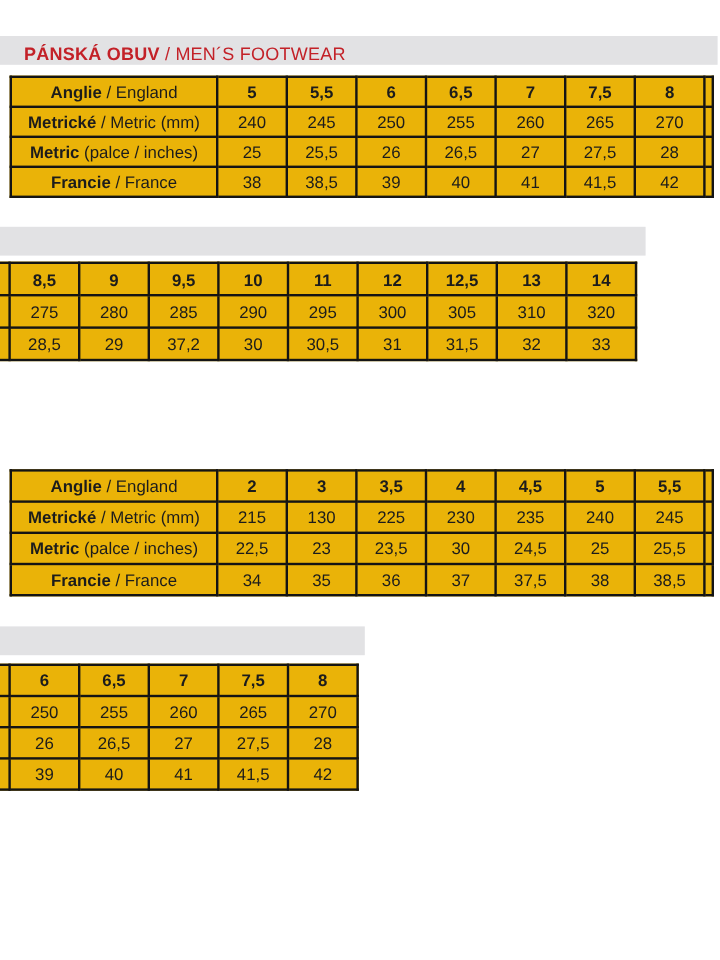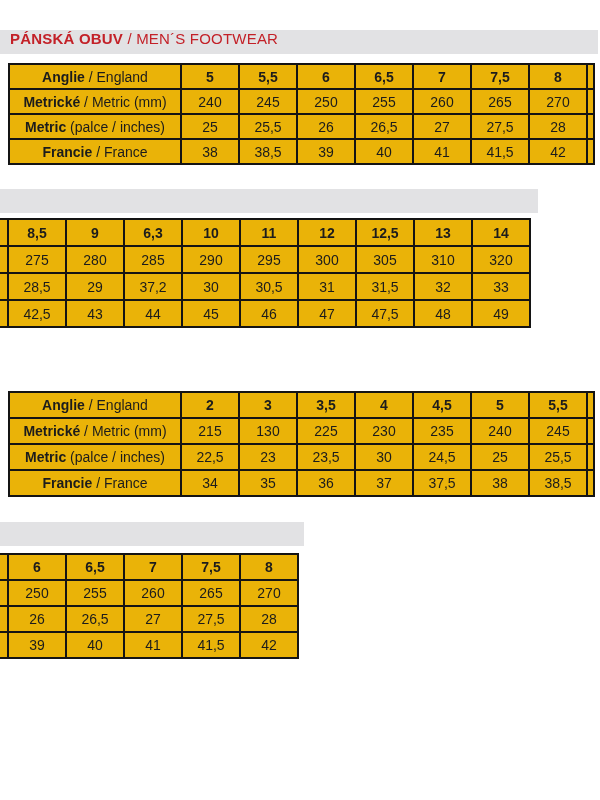--- a/index.html
+++ b/index.html
@@ -5,21 +5,21 @@
   html,body{margin:0;padding:0;}
   body{
     width:600px;height:800px;background:#ffffff;
     font-family:"Liberation Sans", sans-serif;
     color:#1c1c1c;
     --red:#c32128;--gray:#e2e2e4;--line:#141414;
   }
   .page{position:relative;width:600px;height:800px;background:#fff;overflow:hidden;}
   .bar{
     position:absolute;left:0;height:24px;background:var(--gray);
-    display:flex;align-items:flex-start;padding-left:10px;box-sizing:border-box;
+    display:flex;align-items:flex-end;padding-left:20px;box-sizing:border-box;
   }
   .heading{font-size:15px;color:var(--red);white-space:nowrap;letter-spacing:.2px;}
   .heading .hb{font-weight:bold;}
   table{
     position:absolute;border-collapse:collapse;table-layout:fixed;
     background:#eab308;
   }
   td{
     border:2px solid var(--line);
     text-align:center;vertical-align:middle;
@@ -113,21 +113,21 @@
         <col style="width: 58px;">
         <col style="width: 58px;">
         <col style="width: 58px;">
         <col style="width: 58px;">
       </colgroup>
       <tbody>
         <tr>
           <td></td>
           <td class="val size">8,5</td>
           <td class="val size">9</td>
-          <td class="val size">6,3</td>
+          <td class="val size">9,5</td>
           <td class="val size">10</td>
           <td class="val size">11</td>
           <td class="val size">12</td>
           <td class="val size">12,5</td>
           <td class="val size">13</td>
           <td class="val size">14</td>
         </tr>
         <tr>
           <td></td>
           <td class="val">275</td>
@@ -145,32 +145,20 @@
           <td class="val">28,5</td>
           <td class="val">29</td>
           <td class="val">37,2</td>
           <td class="val">30</td>
           <td class="val">30,5</td>
           <td class="val">31</td>
           <td class="val">31,5</td>
           <td class="val">32</td>
           <td class="val">33</td>
         </tr>
-        <tr>
-          <td></td>
-          <td class="val">42,5</td>
-          <td class="val">43</td>
-          <td class="val">44</td>
-          <td class="val">45</td>
-          <td class="val">46</td>
-          <td class="val">47</td>
-          <td class="val">47,5</td>
-          <td class="val">48</td>
-          <td class="val">49</td>
-        </tr>
       </tbody>
     </table>
 
 
   <table id="t3" style="top:391px;left:8px;">
       <colgroup>
         <col style="width: 172px;">
         <col style="width: 58px;">
         <col style="width: 58px;">
         <col style="width: 58px;">

